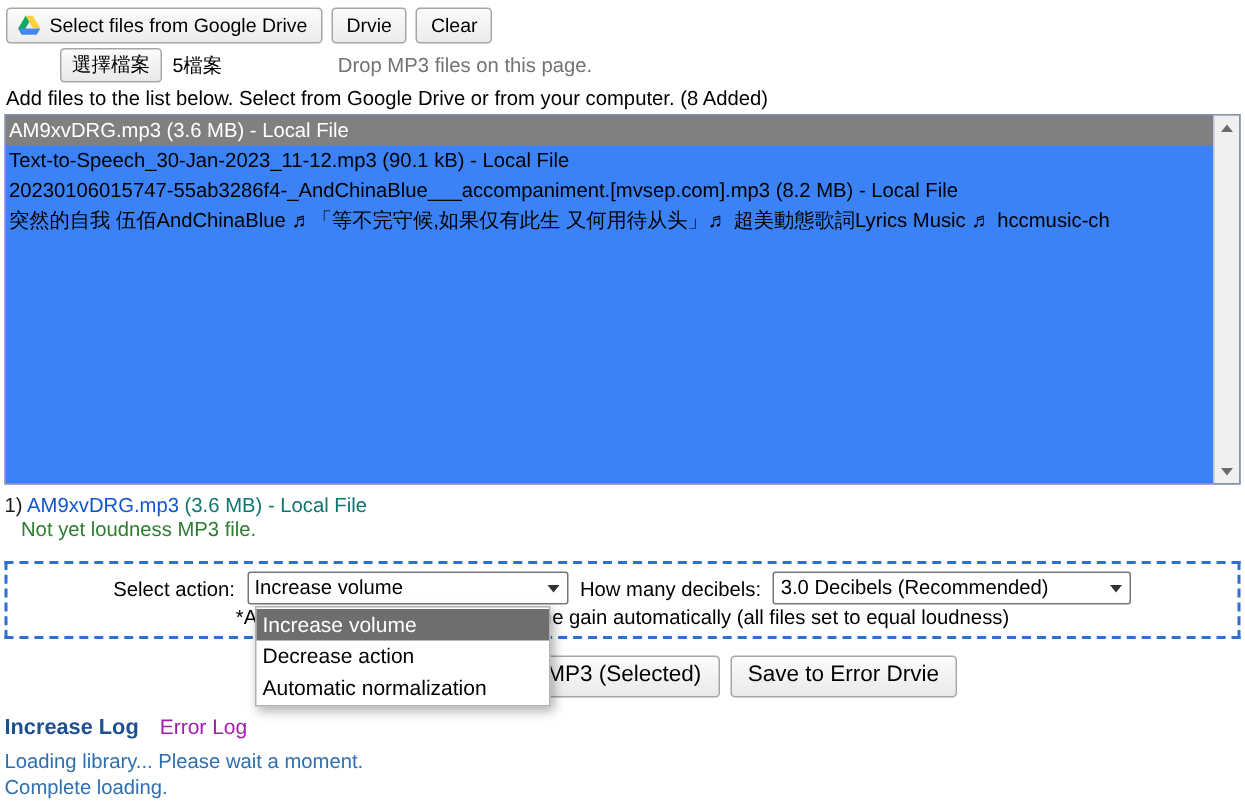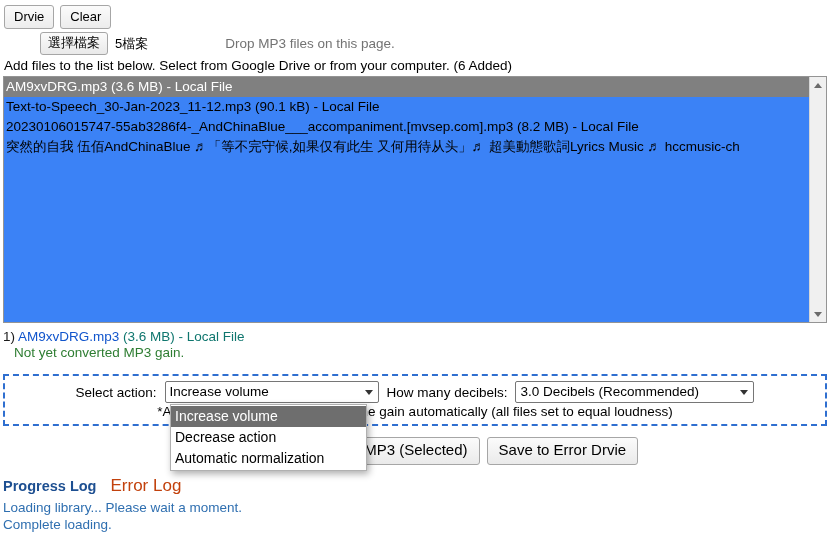--- a/index.html
+++ b/index.html
@@ -289,50 +289,60 @@
     display: flex;
     align-items: baseline;
     gap: 14px;
   }
   .log-title {
     font-size: 14.5px;
     font-weight: bold;
     color: #1d4f91;
   }
   .log-tab {
-    font-size: 17px;
-    color: #c2410c;
+    font-size: 14px;
+    color: #a21caf;
     cursor: default;
   }
   .log-body {
     position: absolute;
     left: 3px;
     top: 499px;
     font-size: 13.5px;
     color: #2f6fb0;
     line-height: 17px;
   }
 </style>
 </head>
 <body>
 
 <div class="page">
 
   <div class="toolbar-row">
+    <div class="btn btn-gdrive">
+      <span class="gdrive-icon">
+        <svg width="15" height="14" viewBox="0 0 16 14" xmlns="http://www.w3.org/2000/svg">
+          <polygon points="5.4,0 10.6,0 15.9,9.1 10.7,9.1" fill="#ffcf44"></polygon>
+          <polygon points="5.4,0 0.1,9.1 2.7,13.6 8.0,4.5" fill="#11a861"></polygon>
+          <polygon points="0.1,9.1 15.9,9.1 13.3,13.6 2.7,13.6" fill="#4688f1"></polygon>
+        </svg>
+      </span>
+      <span>Select files from Google Drive</span>
+    </div>
     <div class="btn">Drvie</div>
     <div class="btn">Clear</div>
   </div>
 
   <div class="fileinput-row">
     <span class="file-btn">選擇檔案</span>
     <span class="file-name">5檔案</span>
     <span class="drop-hint">Drop MP3 files on this page.</span>
   </div>
 
-  <div class="instruction">Add files to the list below. Select from Google Drive or from your computer. (6 Added)</div>
+  <div class="instruction">Add files to the list below. Select from Google Drive or from your computer. (8 Added)</div>
 
   <div class="listbox">
     <div class="list-items">
       <div class="list-item selected">AM9xvDRG.mp3 (3.6 MB) - Local File</div>
       <div class="list-item">Text-to-Speech_30-Jan-2023_11-12.mp3 (90.1 kB) - Local File</div>
       <div class="list-item">20230106015747-55ab3286f4-_AndChinaBlue___accompaniment.[mvsep.com].mp3 (8.2 MB) - Local File</div>
       <div class="list-item">突然的自我 伍佰AndChinaBlue ♬「等不完守候,如果仅有此生 又何用待从头」♬ 超美動態歌詞Lyrics Music ♬ hccmusic-ch</div>
     </div>
     <div class="vscroll">
       <div class="arrow up">
@@ -342,21 +352,21 @@
           <span class="tri down"></span>
         </div>
     </div>
   </div>
 
   <div class="status-line1">
     <span class="idx">1)</span>
     <span class="status-link">AM9xvDRG.mp3</span>
     <span class="status-green">(3.6 MB) - Local File</span>
   </div>
-  <div class="status-line2">Not yet converted MP3 gain.</div>
+  <div class="status-line2">Not yet loudness MP3 file.</div>
 
   <div class="options-panel">
     <div class="opt-row1">
       <span class="opt-label">Select action:</span>
       <span class="select-box w-action">Increase volume</span>
       <span class="opt-label">How many decibels:</span>
       <span class="select-box w-db">3.0 Decibels (Recommended)</span>
     </div>
     <div class="opt-note">*Automatic normalization adjusts the gain automatically (all files set to equal loudness)</div>
   </div>
@@ -367,21 +377,21 @@
     <div class="action-btn">Save to Error Drvie</div>
   </div>
 
   <div class="dropdown-popup">
     <div class="dropdown-item highlighted">Increase volume</div>
     <div class="dropdown-item">Decrease action</div>
     <div class="dropdown-item">Automatic normalization</div>
   </div>
 
   <div class="log-head">
-    <span class="log-title">Progress Log</span>
+    <span class="log-title">Increase Log</span>
     <span class="log-tab">Error Log</span>
   </div>
   <div class="log-body">
     <div>Loading library... Please wait a moment.</div>
     <div>Complete loading.</div>
   </div>
 
 </div>
 
 </body></html>

